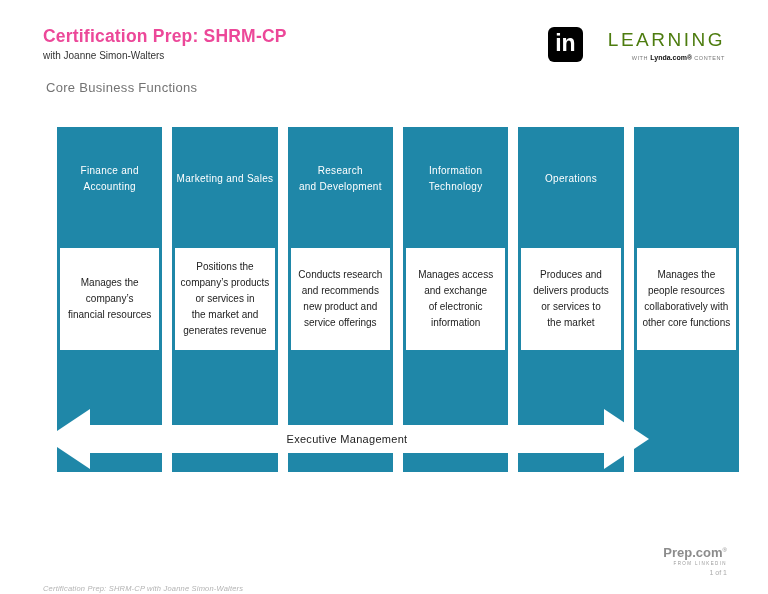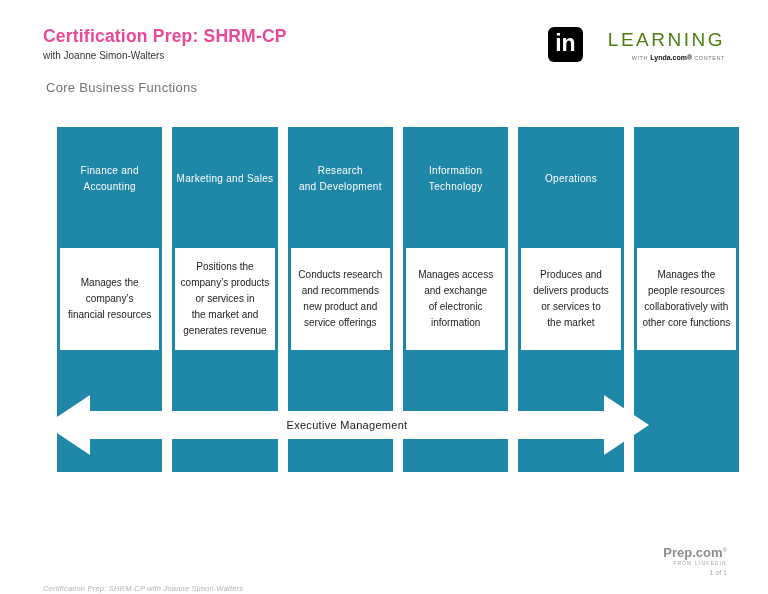--- a/index.html
+++ b/index.html
@@ -49,21 +49,21 @@
     white-space:pre-line; letter-spacing:.3px;
   }
   .col-box {
     position:absolute; left:3px; right:3px; top:121px; height:102px;
     background:#fff; display:flex; align-items:center; justify-content:center;
     padding:2px; box-sizing:border-box;
     color:#222; font-size:10px; line-height:1.6; text-align:center;
     white-space:pre-line;
   }
   
-  .arrow { position:absolute; left:43px; top:395px; width:608px; height:60px; }
+  .arrow { position:absolute; left:43px; top:409px; width:608px; height:60px; }
   .arrow-shaft {
     position:absolute; left:46px; right:46px; top:16px; height:28px; background:#fff;
   }
   .arrow-head { position:absolute; width:0; height:0; top:0; }
   .arrow-head.left {
     left:2px;
     border-top:30px solid transparent; border-bottom:30px solid transparent;
     border-right:45px solid #fff;
   }
   .arrow-head.right {

